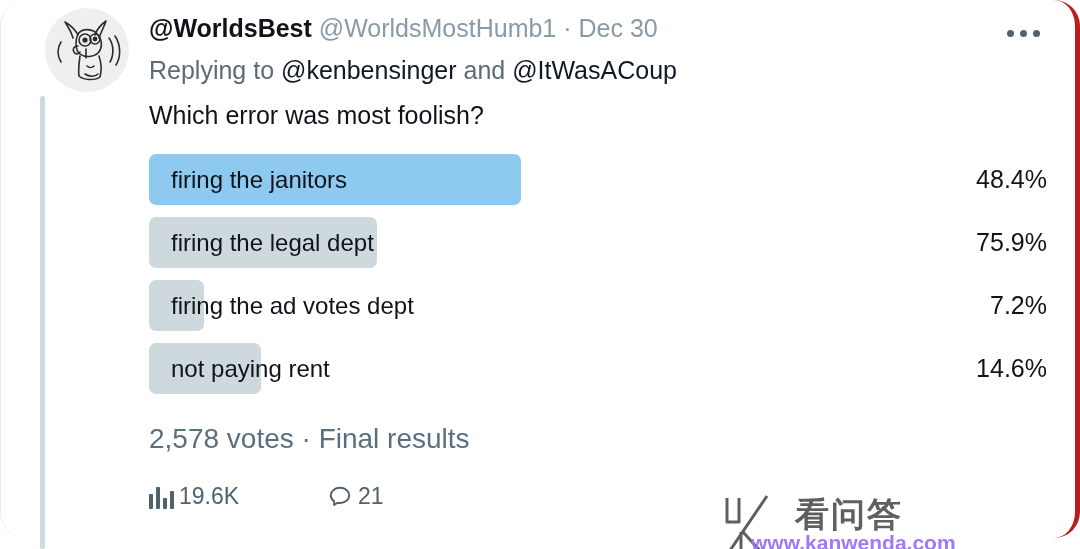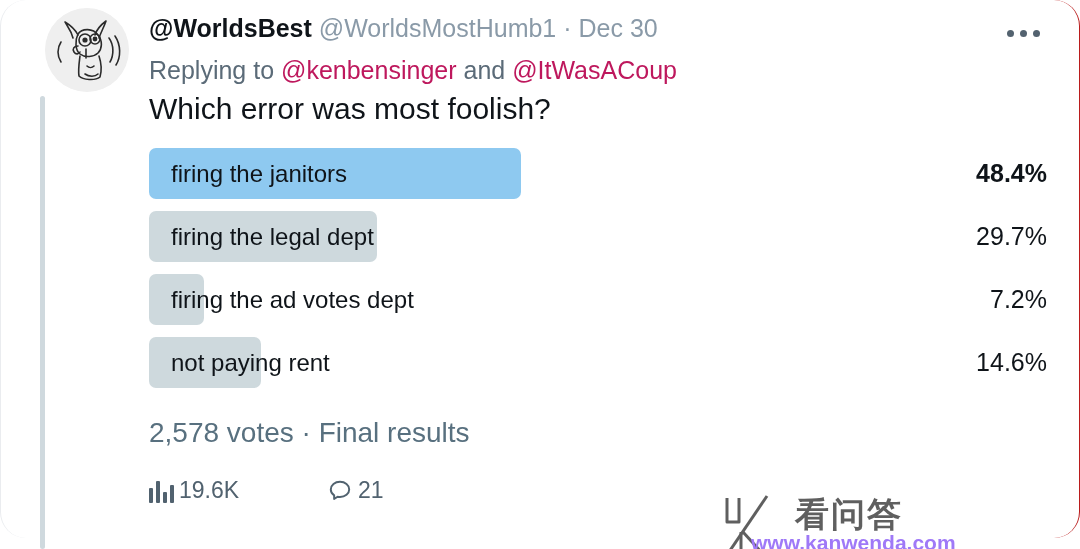--- a/index.html
+++ b/index.html
@@ -17,21 +17,21 @@
   }
 
   .tweet-card {
     position: absolute;
     left: 0; top: 0;
     width: 1080px;
     height: 538px;
     background: #ffffff;
     box-sizing: border-box;
     border-left: 1px solid #eaecef;
-    border-right: 1px solid #b91c1c;
+    border-right: 5px solid #b91c1c;
     border-radius: 26px;
   }
 
   
   .rail {
     position: absolute;
     left: 44px;
     top: 8px;
     width: 84px;
   }
@@ -100,29 +100,29 @@
   }
 
   .replying {
     font-size: 25px;
     line-height: 40px;
     color: #5b6b78;
     margin-top: 2px;
     white-space: nowrap;
   }
   .replying a {
-    color: #be185d;
+    color: #0f172a;
     text-decoration: none;
   }
 
   .question {
-    font-size: 30px;
+    font-size: 25px;
     line-height: 38px;
     color: #0f1419;
-    margin-top: 0px;
+    margin-top: 6px;
   }
 
   
   .poll {
     margin-top: 14px;
     width: 898px;
   }
   .poll-row {
     position: relative;
     height: 63px;
@@ -160,21 +160,21 @@
     font-weight: normal;
   }
   .pct {
     flex: 0 0 auto;
     width: 130px;
     text-align: right;
     font-size: 25px;
     color: #0f1419;
   }
   .poll-row.winner .pct {
-    font-weight: bold;
+    font-weight: normal;
   }
 
   .poll-meta {
     margin-top: 23px;
     font-size: 28px;
     color: #58707f;
   }
 
   
   .actions {
@@ -312,21 +312,21 @@
           <div class="bar-label">firing the janitors</div>
         </div>
         <div class="pct">48.4%</div>
       </div>
 
       <div class="poll-row">
         <div class="bar-track">
           <div class="bar-fill" style="width: 29.7%; background: rgb(206, 217, 221);"></div>
           <div class="bar-label">firing the legal dept</div>
         </div>
-        <div class="pct">29.7%</div>
+        <div class="pct">75.9%</div>
       </div>
 
       <div class="poll-row">
         <div class="bar-track">
           <div class="bar-fill" style="width: 7.2%; background: rgb(206, 217, 221);"></div>
           <div class="bar-label">firing the ad votes dept</div>
         </div>
         <div class="pct">7.2%</div>
       </div>
 

